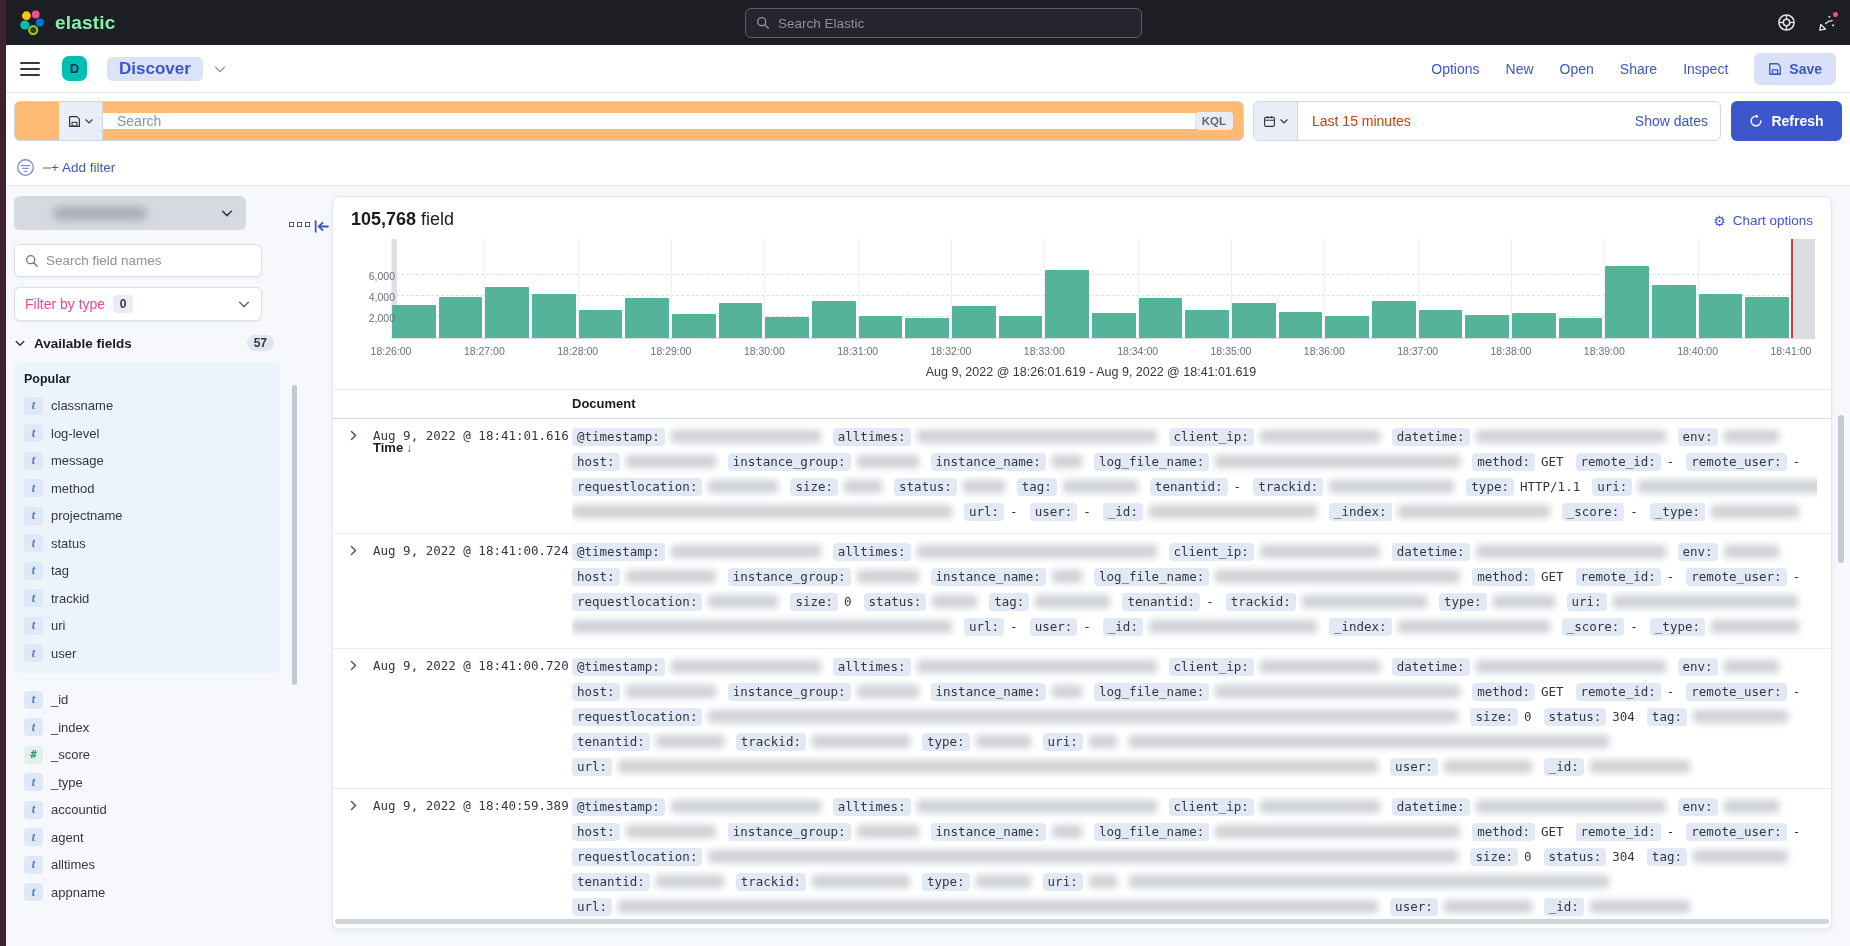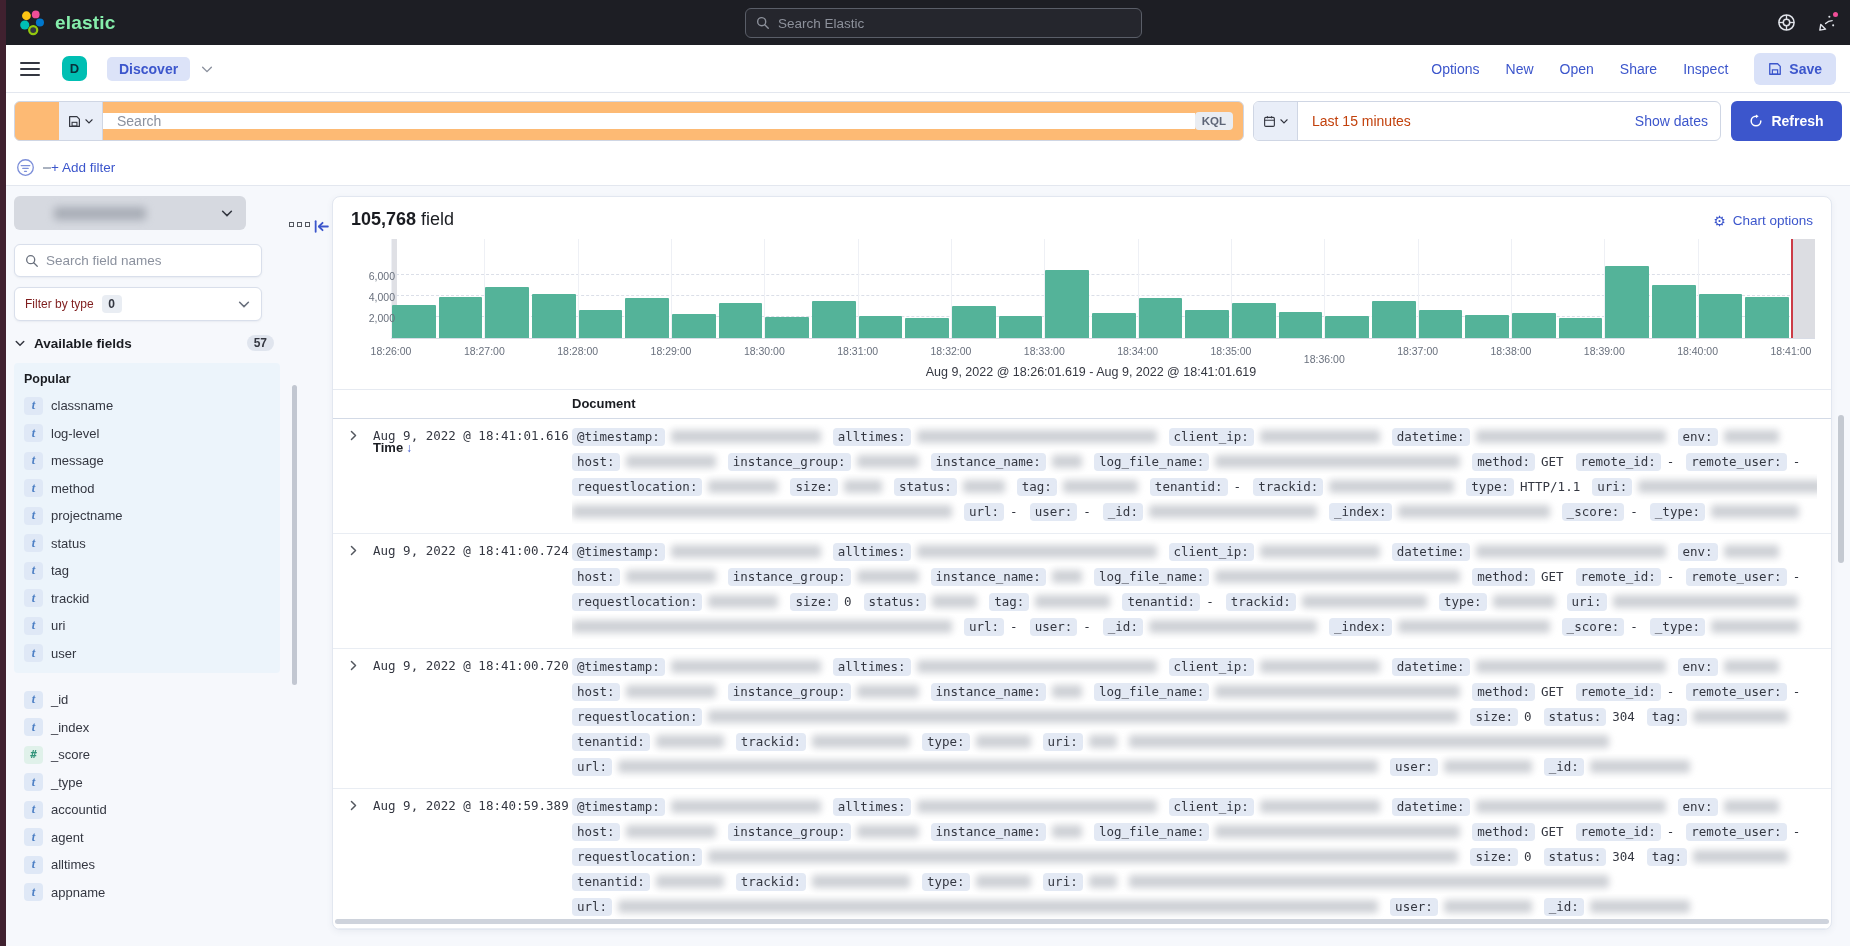--- a/index.html
+++ b/index.html
@@ -21,21 +21,21 @@
   .pink-dot { position:absolute; top:-3px; right:-4px; width:9px; height:9px; border-radius:50%; background:#f04e98; border:2px solid #1d1e24; }
 
   
   .toolbar { position:absolute; left:6px; top:45px; width:1844px; height:48px; background:#fff; border-bottom:1px solid #e3e7ef;
              display:flex; align-items:center; }
   .hamburger { margin-left:14px; width:20px; height:14px; display:flex; flex-direction:column; justify-content:space-between; cursor:pointer; }
   .hamburger span { display:block; height:2px; background:#343741; border-radius:1px; }
   .space-badge { margin-left:22px; width:25px; height:25px; border-radius:7px; background:#00bfb3; color:#08303a;
                  font-size:13px; font-weight:700; display:flex; align-items:center; justify-content:center; cursor:pointer; }
   .breadcrumb-pill { margin-left:20px; height:24px; padding:0 12px; border-radius:5px; background:#dce3f8; color:#3c56cc;
-                     font-size:14px; font-weight:600; display:flex; align-items:center; cursor:pointer; }
+                     font-size:17px; font-weight:600; display:flex; align-items:center; cursor:pointer; }
   .crumb-caret { margin-left:10px; cursor:pointer; display:flex; }
   .toolbar-right { position:absolute; right:14px; display:flex; align-items:center; gap:26px; }
   .tb-link { color:#3c56cc; font-size:14px; cursor:pointer; }
   .save-btn { display:flex; align-items:center; gap:7px; height:32px; padding:0 14px; background:#d9e1f8; color:#3c56cc;
               border:none; border-radius:6px; font-size:14px; font-weight:600; cursor:pointer; font-family:"Liberation Sans",sans-serif; }
 
   
   .querybar { position:absolute; left:6px; top:93px; width:1844px; height:57px; background:#fff; }
   .search-box { position:absolute; left:8px; top:8px; width:1230px; height:40px; border:1px solid #cfd6e4; border-radius:6px;
                 background:#fdba74; display:flex; align-items:center; overflow:hidden;padding-left:44px; }
@@ -63,21 +63,21 @@
   .index-sel { margin-top:6px; width:232px; height:34px; background:#d6d9e0; border-radius:6px; display:flex; align-items:center;
                padding:0 12px; cursor:pointer; }
   .sel-blur { width:92px; height:13px; border-radius:3px; background:#8f959f; filter:blur(4px); opacity:.65; margin-left:28px; }
   .index-sel svg { margin-left:auto; }
   .field-search { margin-top:14px; width:248px; height:33px; border:1px solid #d9dfeb; border-radius:6px; background:#fff;
                   display:flex; align-items:center; padding:0 10px; gap:7px; box-shadow:0 1px 2px rgba(120,130,150,.1); }
   .field-search input { flex:1; border:none; outline:none; font-size:13.5px; color:#343741; font-family:"Liberation Sans",sans-serif; width:100%; }
   .field-search input::placeholder { color:#8b919e; }
   .type-filter { margin-top:10px; width:248px; height:34px; border:1px solid #d9dfeb; border-radius:6px; background:#fff;
                  display:flex; align-items:center; padding:0 10px; gap:8px; cursor:pointer; box-shadow:0 1px 2px rgba(120,130,150,.1); }
-  .type-filter .lbl { font-size:12px; color:#7f1d1d; }
+  .type-filter .lbl { font-size:14px; color:#ec4899; }
   .count-chip { background:#e9edf3; border-radius:4px; min-width:20px; height:18px; display:flex; align-items:center; justify-content:center;
                 font-size:12px; font-weight:700; color:#343741; padding:0 5px; }
   .type-filter svg { margin-left:auto; }
   .avail-row { margin-top:14px; display:flex; align-items:center; gap:8px; width:260px; cursor:pointer; }
   .avail-row .lbl { font-size:13.5px; font-weight:700; color:#1a1c21; }
   .avail-count { margin-left:auto; background:#e0e5ee; border-radius:9px; padding:1px 7px; font-size:12px; font-weight:700; color:#343741; }
   .popular-block { margin-top:12px; width:266px; background:#ecf4fb; border-radius:4px; padding:9px 8px 6px 8px; }
   .popular-lbl { font-size:12.5px; font-weight:700; color:#1a1c21; margin-left:2px; margin-bottom:6px; }
   .field-item { display:flex; align-items:center; gap:8px; height:27.5px; padding-left:2px; cursor:pointer; border-radius:4px; }
   .fbadge { width:19px; height:18px; border-radius:4px; display:flex; align-items:center; justify-content:center; flex:none;
@@ -457,21 +457,21 @@
         <span class="xlab" style="left: 26px;">18:26:00</span>
         <span class="xlab" style="left: 119.33px;">18:27:00</span>
         <span class="xlab" style="left: 212.66px;">18:28:00</span>
         <span class="xlab" style="left: 305.99px;">18:29:00</span>
         <span class="xlab" style="left: 399.32px;">18:30:00</span>
         <span class="xlab" style="left: 492.65px;">18:31:00</span>
         <span class="xlab" style="left: 585.98px;">18:32:00</span>
         <span class="xlab" style="left: 679.31px;">18:33:00</span>
         <span class="xlab" style="left: 772.64px;">18:34:00</span>
         <span class="xlab" style="left: 865.97px;">18:35:00</span>
-        <span class="xlab" style="left: 959.3px; margin-top: 8px;">18:36:00</span>
+        <span class="xlab" style="left: 959.3px;">18:36:00</span>
         <span class="xlab" style="left: 1052.63px;">18:37:00</span>
         <span class="xlab" style="left: 1145.96px;">18:38:00</span>
         <span class="xlab" style="left: 1239.29px;">18:39:00</span>
         <span class="xlab" style="left: 1332.62px;">18:40:00</span>
         <span class="xlab" style="left: 1425.95px;">18:41:00</span>
       </div>
     <div class="range-label">Aug 9, 2022 @ 18:26:01.619 - Aug 9, 2022 @ 18:41:01.619</div>
 
     <div class="tbl-divider"></div>
     <div class="tbl-header">

